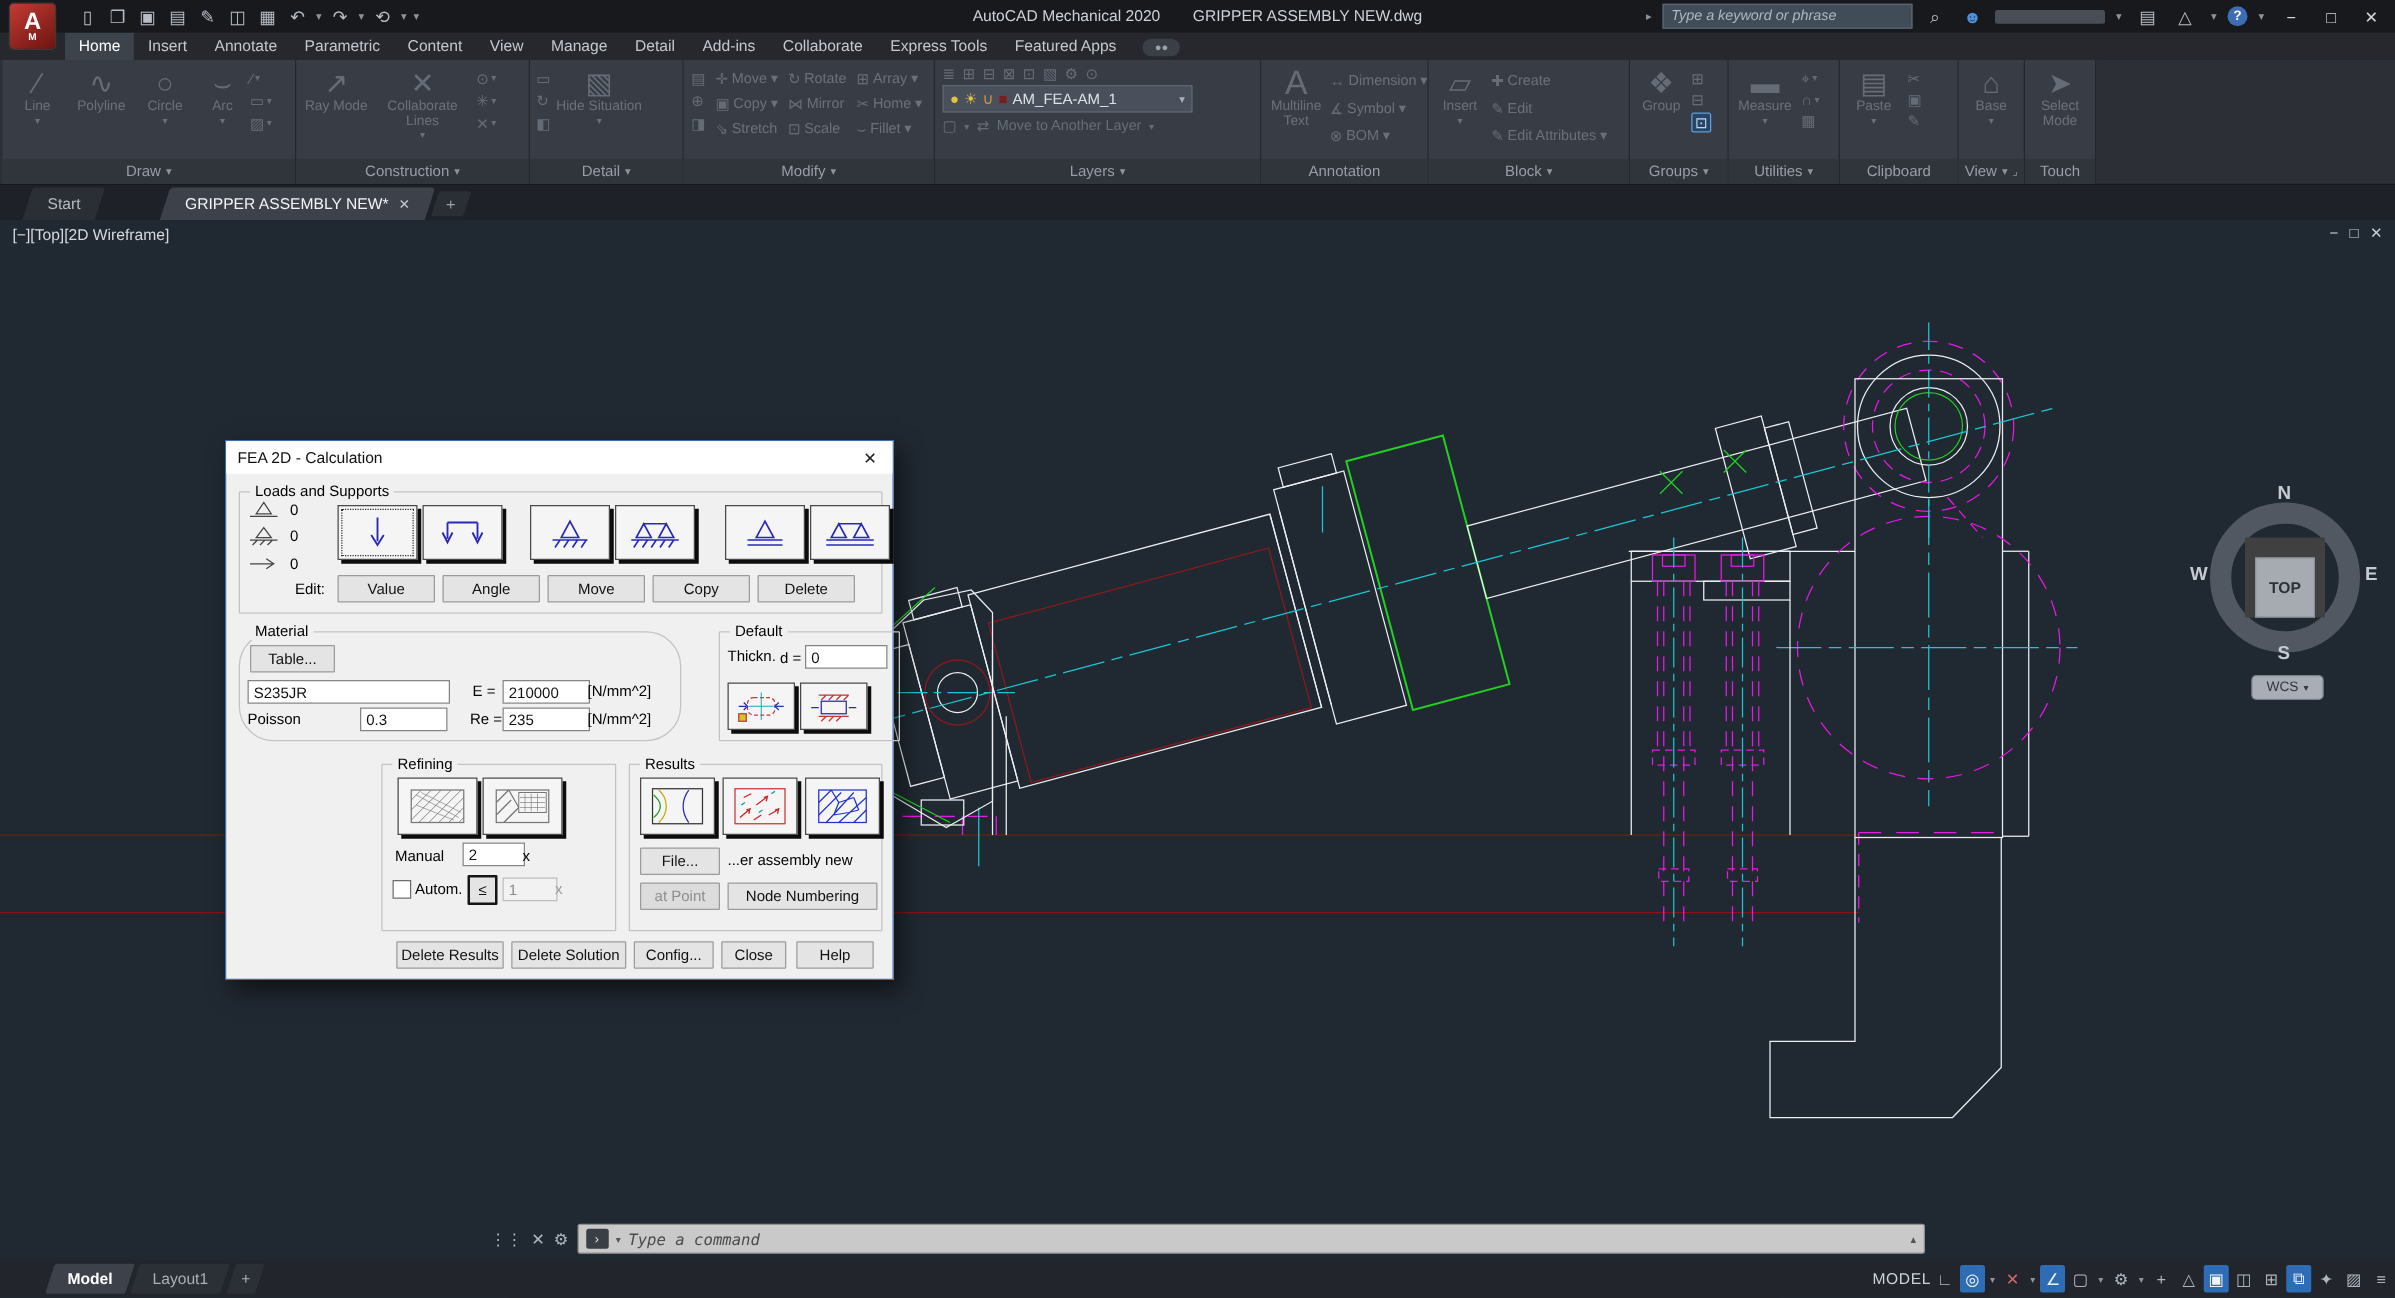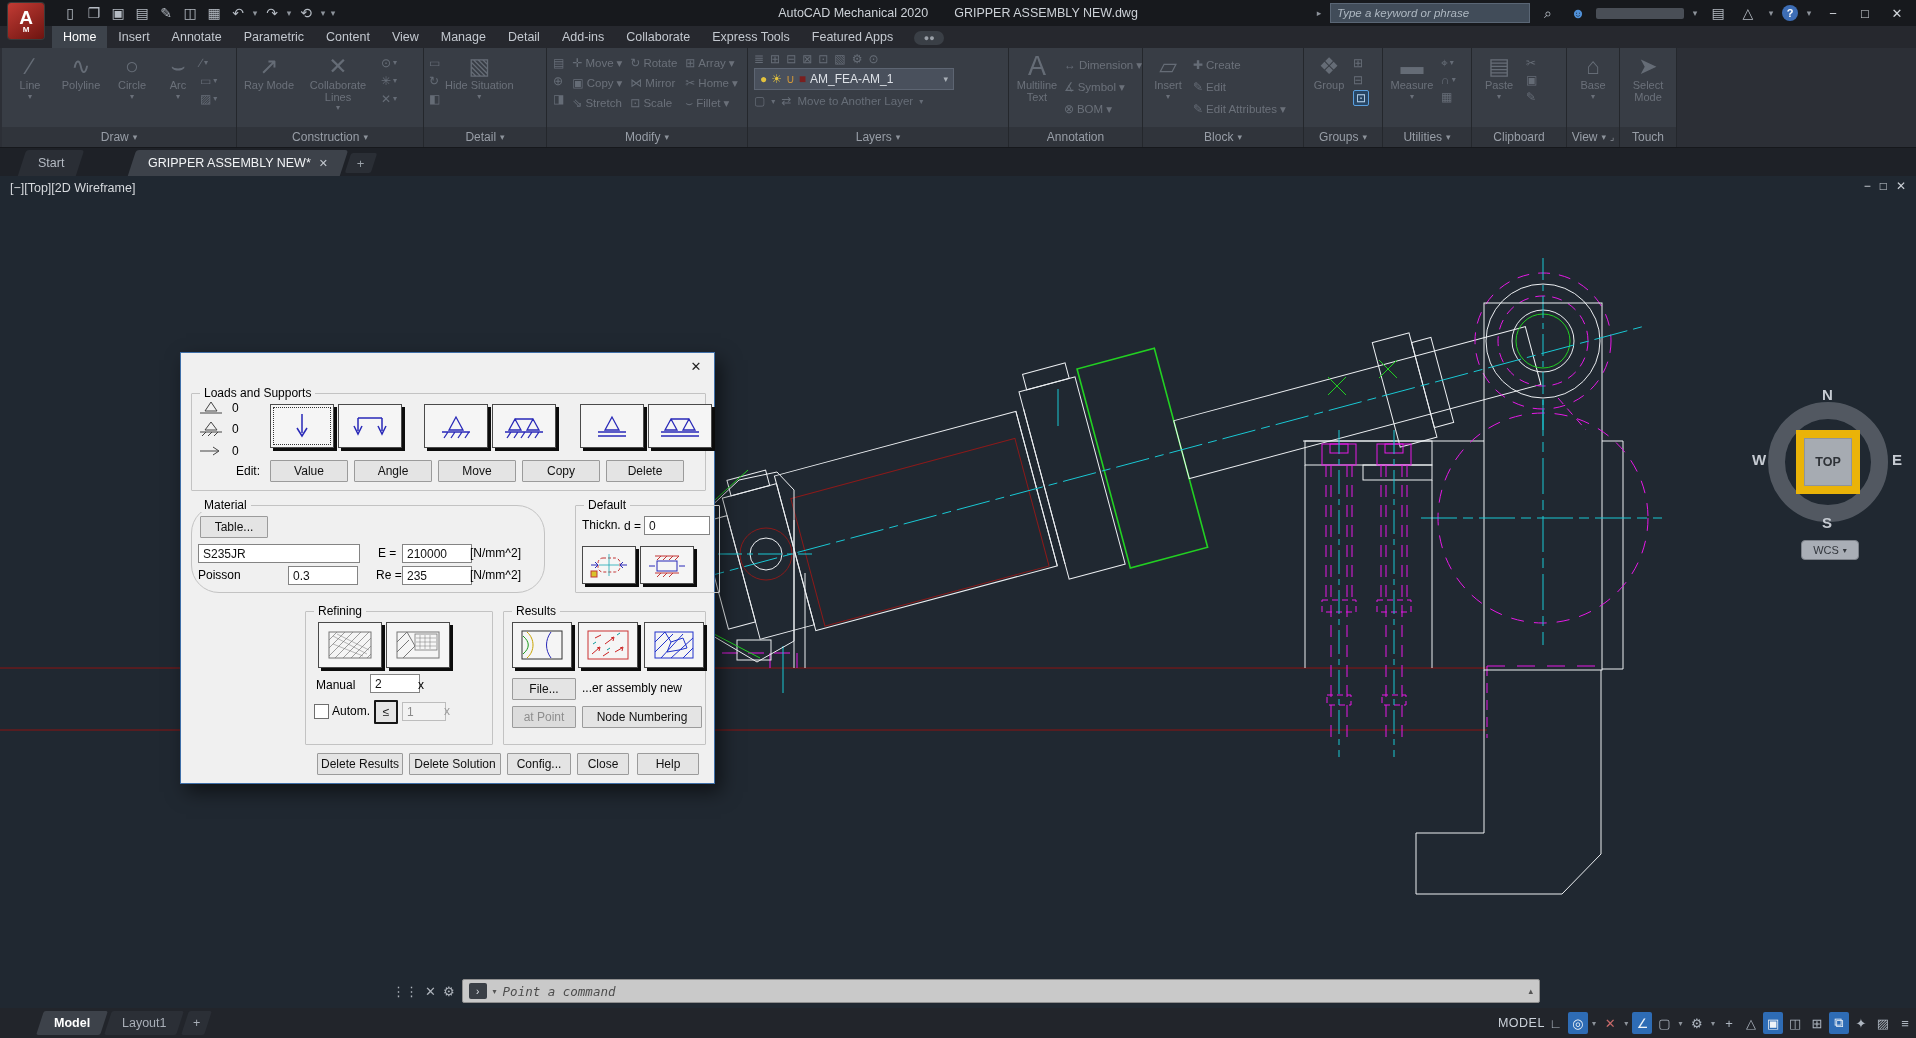--- a/index.html
+++ b/index.html
@@ -73,22 +73,22 @@
   .fadd span{transform:skewX(18deg);}
   
   #canvas{position:absolute;left:0;top:176px;width:1916px;height:832px;background:#202831;}
   #vpcontrols{position:absolute;left:10px;top:5px;color:#d6d9dd;font-size:12.5px;z-index:5;}
   #dwgwin{position:absolute;right:10px;top:3px;display:flex;gap:9px;color:#ccd1d7;font-size:12px;z-index:5;}
   
   #viewcube{position:absolute;left:1764px;top:216px;width:132px;height:180px;z-index:5;}
   #vc-ring{position:absolute;left:4px;top:10px;width:120px;height:120px;border-radius:50%;
            border:17px solid rgba(96,103,112,.78);box-sizing:border-box;}
   .vc-letter{position:absolute;color:#c6cbd2;font-size:15px;font-weight:bold;z-index:6;}
-  #vc-top{position:absolute;left:32px;top:38px;width:64px;height:64px;background:#eab308;
-          display:flex;align-items:center;justify-content:center;z-index:6;}
+  #vc-top{position:absolute;left:32px;top:38px;width:64px;height:64px;background:#404040;
+          display:flex;align-items:flex-end;justify-content:center;z-index:6;}
   #vc-top-inner{width:46px;height:46px;background:#a6abb2;border:1px solid #8f949b;
           display:flex;align-items:center;justify-content:center;color:#2e3237;font-size:12.5px;font-weight:bold;}
   #wcsbtn{position:absolute;left:37px;top:148px;width:56px;height:18px;background:#a9aeb6;border:1px solid #7d828a;
           border-radius:4px;display:flex;align-items:center;justify-content:center;gap:4px;
           color:#33373d;font-size:11px;}
   
   #cmdbar{position:absolute;left:392px;top:803px;width:1148px;height:24px;display:flex;align-items:center;z-index:8;}
   #cmd-icons{display:flex;align-items:center;gap:7px;color:#aeb4bc;font-size:13px;padding-right:7px;}
   #cmd-field{flex:1;height:22px;background:#c9c9c9;border:1px solid #8f8f8f;border-radius:2px;
              display:flex;align-items:center;gap:6px;padding:0 6px;}
@@ -702,27 +702,30 @@
 
   <div id="cmdbar">
     <div id="cmd-icons">
       <span>⋮⋮</span>
       <span>✕</span>
       <span>⚙</span>
     </div>
     <div id="cmd-field">
       <span id="cmd-prompt">›</span>
       <span style="font-size:8px;color:#555">▾</span>
-      <span id="cmd-text">Point a command</span>
+      <span id="cmd-text">Type a command</span>
       <span id="cmd-up">▴</span>
     </div>
   </div>
 </div>
 
 <div id="dialog">
+  <div id="dlg-title">
+    <span class="t">FEA 2D - Calculation</span>
+  </div>
   <div id="dlg-close">✕</div>
 
   <div class="grp" style="left:10px;top:40px;width:513px;height:96px;">
     <span class="leg">Loads and Supports</span>
     <div class="symrow" style="left:6px;top:6px;">
       <svg width="26" height="16" stroke="#444" fill="none">
         <path d="M13,2 L7,11 H19 Z M2,13 H24"></path>
         </svg>
       <span>0</span>
     </div>

